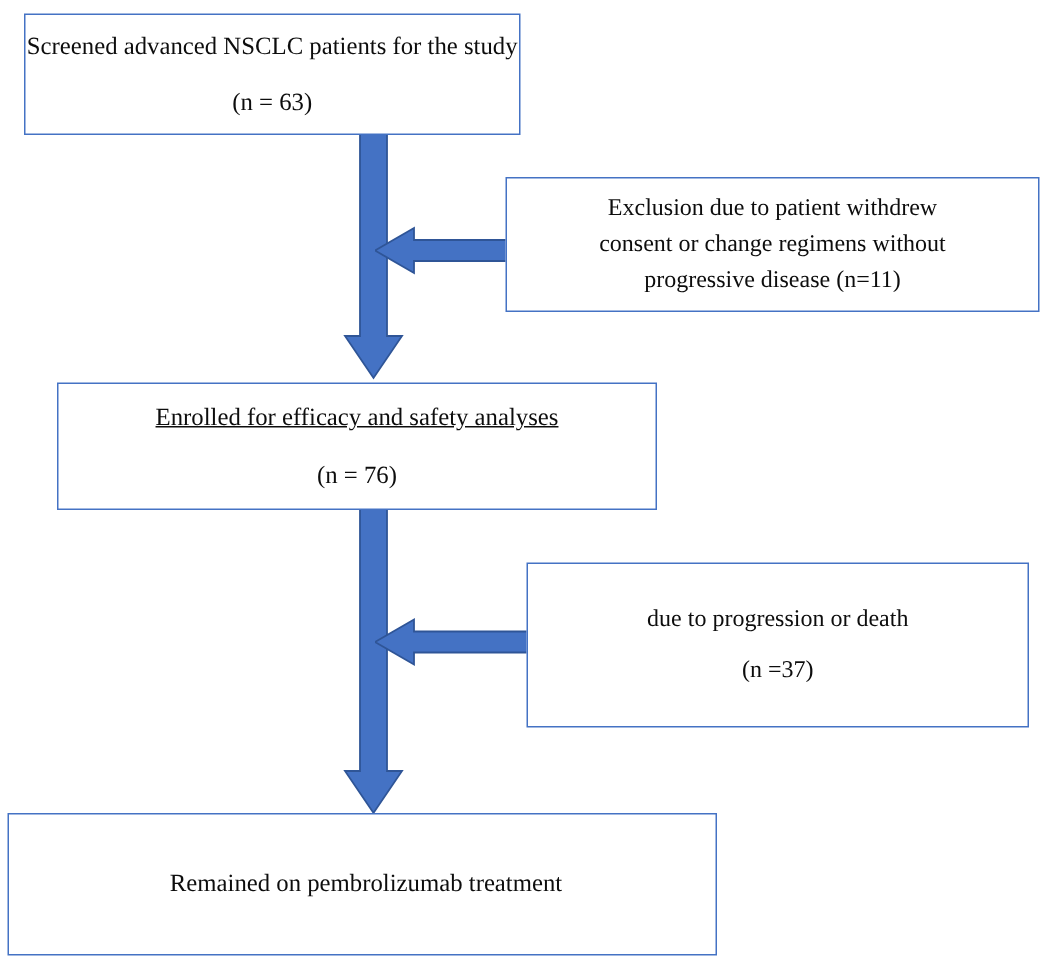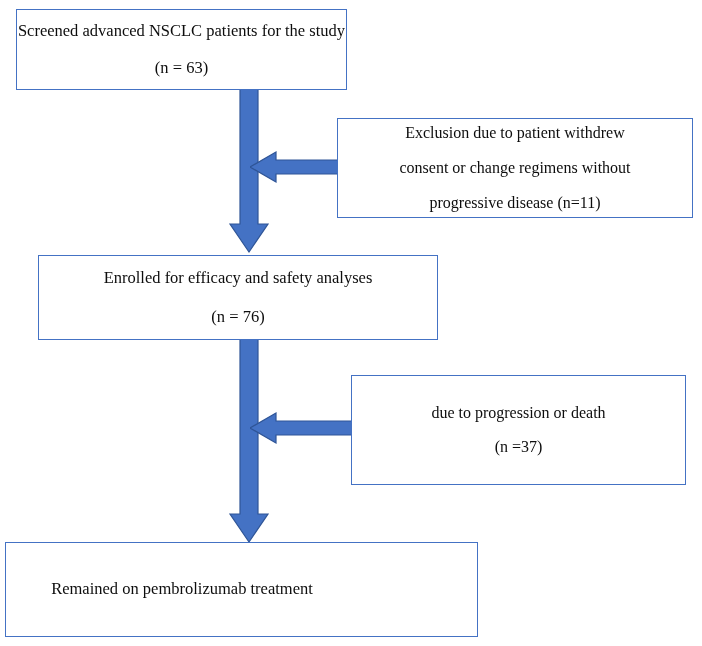--- a/index.html
+++ b/index.html
@@ -38,34 +38,34 @@
   #box-screened {
     left: 16px;  top: 9px;   width: 331px; height: 81px;
     font-size: 16.5px;
   }
   #box-screened .l1 { margin-bottom: 12px; }
 
   #box-enrolled {
     left: 38px;  top: 255px; width: 400px; height: 85px;
     font-size: 16.5px;
   }
-  #box-enrolled .l1 { margin-bottom: 14px; }
+  #box-enrolled .l1 { margin-bottom: 14px; text-decoration: underline; }
 
   #box-remained {
     left: 5px;   top: 542px; width: 473px; height: 95px;
     font-size: 16.5px;
     align-items: flex-start;
+    padding-left: 62px;
   }
   #box-remained .line { width: 352px; text-align: center; }
 
   
   #box-exclusion {
-    left: 337px; top: 118px; width: 356px; height: 100px;
+    left: 337px; top: 118px; width: 356px; height: 90px;
     font-size: 16px;
-    gap: 11px;
   }
   #box-discontinued {
     left: 351px; top: 375px; width: 335px; height: 110px;
     font-size: 16px;
   }
   #box-discontinued .l3 { margin-top: 10px; }
 
   
   .arrow {
     position: absolute;

